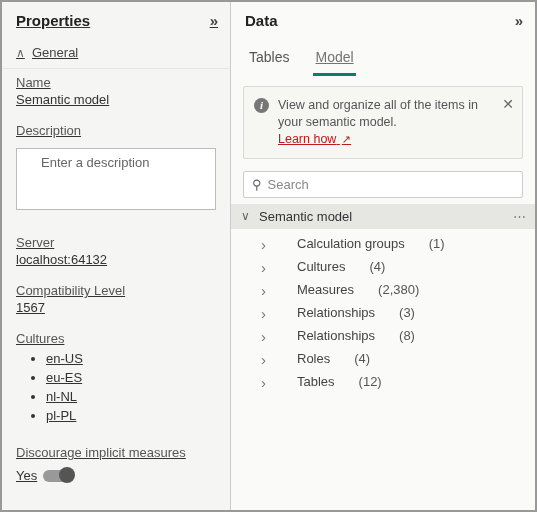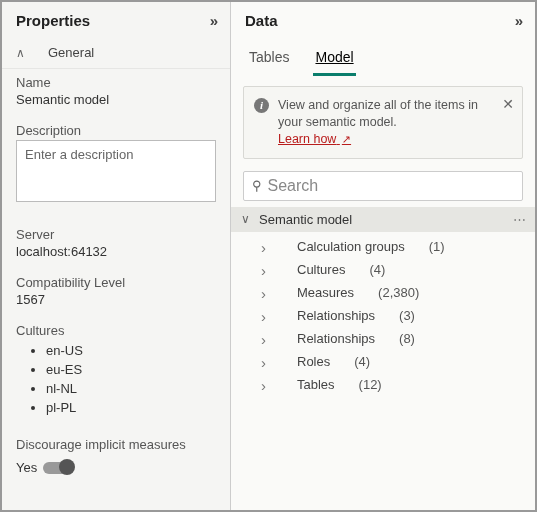--- a/index.html
+++ b/index.html
@@ -12,20 +12,21 @@
     height: 512px;
     overflow: hidden;
     border: 2px solid #999;
   }
   .container { display: flex; height: 100%; }
   .left-pane {
     width: 229px;
     border-right: 1px solid #ccc;
     display: flex;
     flex-direction: column;
+    text-decoration: underline;
   }
   .right-pane {
     flex: 1;
     display: flex;
     flex-direction: column;
     background: #fafaf8;
   }
   .pane-header {
     display: flex;
     justify-content: space-between;
@@ -33,46 +34,47 @@
     padding: 10px 12px 8px 14px;
     font-size: 15px;
     font-weight: 600;
     color: #222;
   }
   .dbl-chevron { font-size: 15px; color: #444; cursor: pointer; }
 
   .section-header {
     display: flex;
     align-items: center;
-    gap: 20px;
+    gap: 4px;
     padding: 8px 14px;
     font-size: 13px;
     color: #444;
     cursor: pointer;
     border-bottom: 1px solid #e6e6e4;
   }
   .chev { font-size: 12px; color: #666; display:inline-block; width:12px; }
   .chev.up::before { content: "\2227"; }
   .chev.down::before { content: "\2228"; }
   .chev.right::before { content: "\203A"; font-size:15px; }
 
   .field-group { padding: 6px 14px 4px 14px; }
   .field-label { font-size: 13px; color: #555; margin-bottom: 2px; }
   .field-value { font-size: 13px; color: #333; }
 
   textarea.desc {
     width: 100%;
     height: 62px;
     border: 1px solid #bbb;
     resize: none;
-    padding: 6px 8px;
+    padding: 6px 24px;
     font-family: inherit;
     font-size: 13px;
     background: #fff;
     color: #666;
+    margin-top: 8px;
   }
   textarea.desc::placeholder { color: #666; }
 
   .cultures-list { padding: 2px 0 4px 30px; }
   .cultures-list li { font-size: 13px; color: #333; line-height: 1.45; }
 
   .toggle-row { display: flex; align-items: center; gap: 6px; padding: 2px 14px; }
   .toggle-label { font-size: 13px; color: #333; }
   .toggle {
     position: relative; width: 30px; height: 12px;
@@ -80,21 +82,21 @@
   }
   .toggle .knob {
     position: absolute; top: -3px; right: -2px;
     width: 16px; height: 16px; border-radius: 50%;
     background: #555;
   }
 
   
   .tabs { display: flex; gap: 22px; padding: 6px 16px 0 16px; }
   .tab { padding: 6px 2px 8px 2px; font-size: 14px; color: #555; cursor: pointer; border-bottom: 3px solid transparent; }
-  .tab.active { color: #000000; border-bottom-color: #0a7d6c; font-weight: 400; text-decoration: underline; }
+  .tab.active { color: #737373; border-bottom-color: #0a7d6c; font-weight: 400; text-decoration: underline; }
 
   .info-banner {
     margin: 10px 12px 8px 12px;
     border: 1px solid #d8d8d4;
     background: #f6f6f3;
     padding: 10px 28px 10px 34px;
     font-size: 12.5px;
     color: #555;
     position: relative;
     border-radius: 2px;
@@ -115,21 +117,21 @@
   .ext-icon { font-size: 11px; margin-left: 2px; }
 
   .search-bar {
     display: flex; align-items: center; gap: 6px;
     margin: 4px 12px 6px 12px;
     border: 1px solid #ccc; border-radius: 2px;
     background: #fff; padding: 5px 8px;
   }
   .search-bar input {
     border: none; outline: none; flex: 1;
-    font-size: 16px; background: transparent; color: #666;
+    font-size: 13px; background: transparent; color: #666;
   }
   .search-bar input::placeholder { color: #888; }
   .search-icon { color: #666; font-size: 13px; }
 
   .tree-header {
     display: flex; align-items: center; gap: 6px;
     background: #e6e6e2; padding: 5px 10px;
     font-size: 13px; color: #333;
     position: relative;
   }

